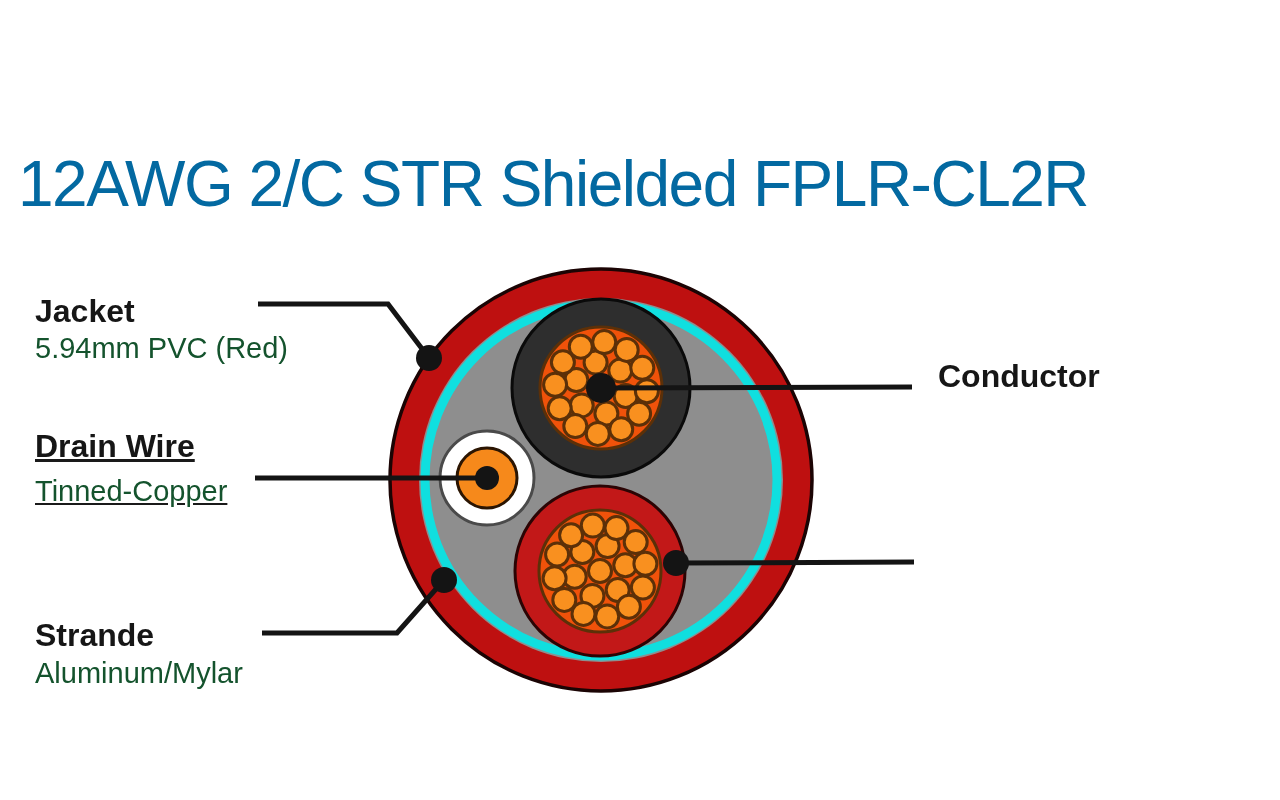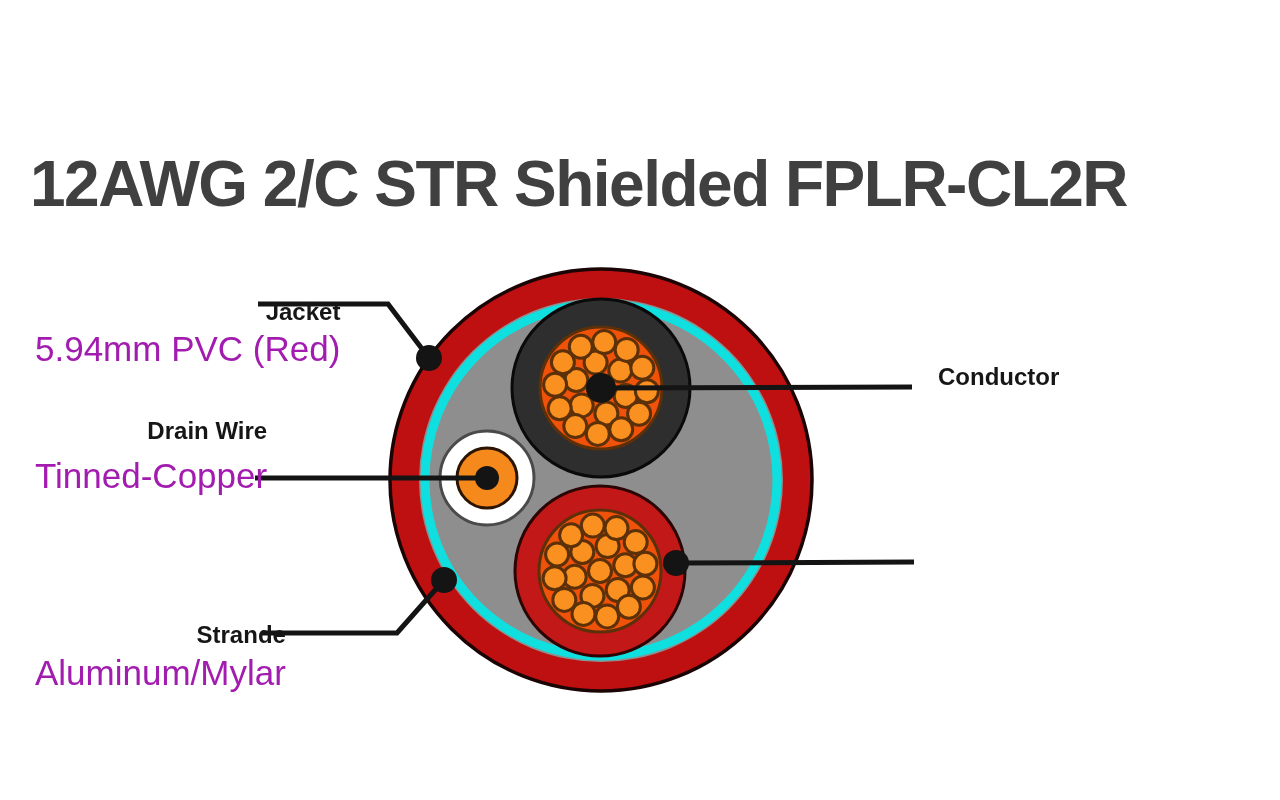--- a/index.html
+++ b/index.html
@@ -1,29 +1,29 @@
 <!DOCTYPE html>
 <html><head>
 <meta charset="utf-8">
 <style>
   html,body{margin:0;padding:0;}
   body{
     width:1280px;height:800px;background:#ffffff;position:relative;overflow:hidden;
     font-family:"Liberation Sans", sans-serif;color:#1a1a1a;
   }
   .title{
-    position:absolute;left:30px;top:152px;
-    font-size:64px;font-weight:700;letter-spacing:-1.5px;color:#404040;
+    position:absolute;left:18px;top:152px;
+    font-size:64px;font-weight:400;letter-spacing:-1.5px;color:#0369a1;
     white-space:nowrap;line-height:64px;
   }
   .callout{position:absolute;white-space:nowrap;}
-  .callout .name{font-size:24px;font-weight:700;color:#161616;text-align:right;}
-  .callout .val{font-size:35px;font-weight:400;color:#a21caf;}
+  .callout .name{font-size:32px;font-weight:700;color:#161616;}
+  .callout .val{font-size:29px;font-weight:400;color:#14532d;}
   .callout.jacket{left:35px;top:293px;line-height:37px;}
-  .callout.drain{left:35px;top:408px;line-height:45px;}
+  .callout.drain{left:35px;top:424px;line-height:45px;text-decoration:underline;}
   .callout.shield{left:35px;top:616px;line-height:38px;}
   .callout.conductor{left:938px;top:358px;line-height:37px;}
   .callout.dielectric{left:938px;top:530px;line-height:37px;}
   svg.diagram{position:absolute;left:0;top:0;}
 </style>
 </head>
 <body>
 
 <div class="title">12AWG 2/C STR Shielded FPLR-CL2R</div>
 

